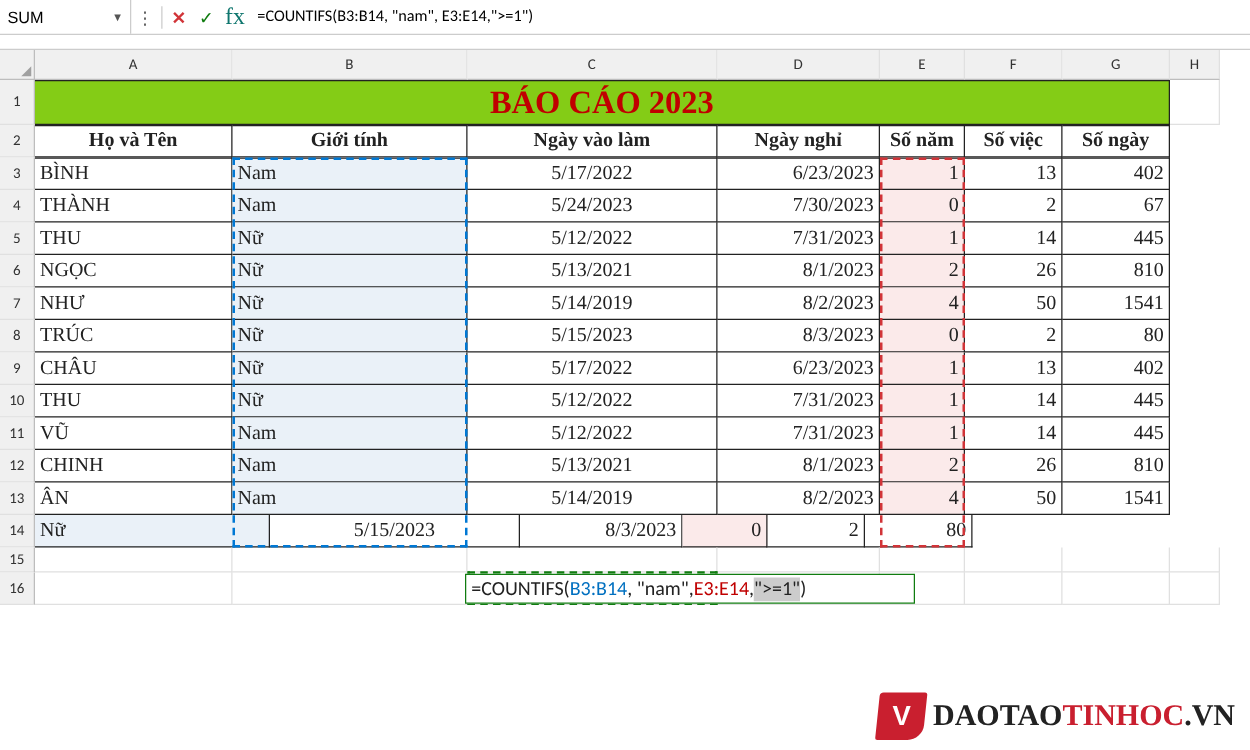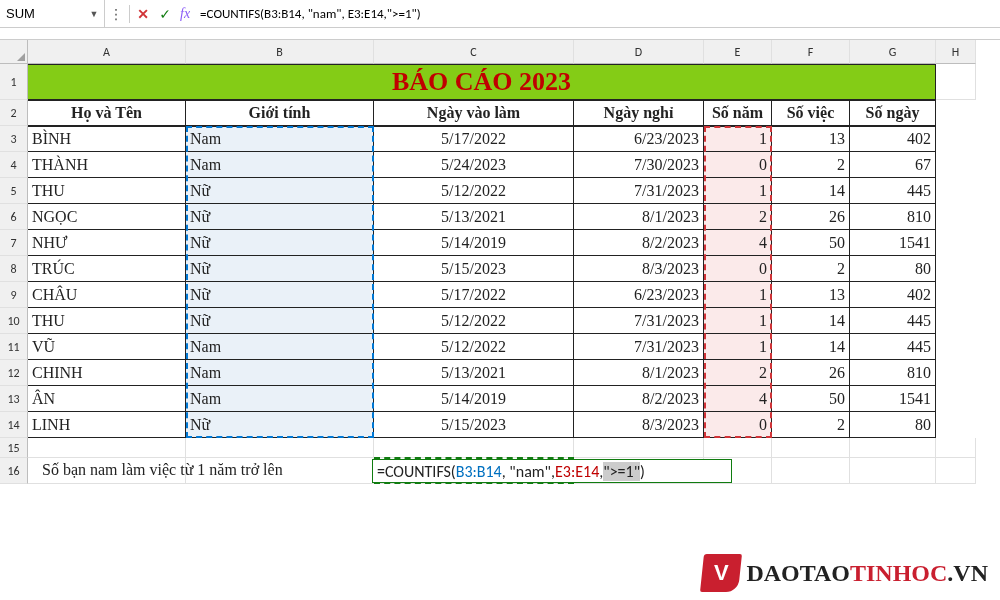--- a/index.html
+++ b/index.html
@@ -7,21 +7,21 @@
 
 
 .formula-bar { display: flex; align-items: center; height: 28px; border-bottom: 1px solid #ccc; background: #fff; }
 .name-box { display: flex; align-items: center; width: 105px; height: 100%; border-right: 1px solid #ccc; }
 .name-box input { width: 85px; height: 22px; border: none; padding: 0 6px; font-size: 13px; background: transparent; outline: none; }
 .name-box .dropdown-btn { width: 18px; height: 22px; border: none; background: transparent; display: flex; align-items: center; justify-content: center; color: #555; cursor: pointer; font-size: 9px; }
 .fb-btn { width: 22px; height: 22px; border: none; background: transparent; display: flex; align-items: center; justify-content: center; color: #555; cursor: pointer; font-size: 14px; }
 .fb-btn.cancel { color: #d13438; font-weight: bold; }
 .fb-btn.confirm { color: #107c10; }
 .fb-sep { width: 1px; height: 18px; background: #ccc; margin: 0 2px; }
-.fx-label { font-style: italic; font-family: "Times New Roman", serif; font-size: 14px; padding: 0 4px; color: #8b5cf6; }
+.fx-label { font-family: "Times New Roman", serif; font-size: 19px; padding: 0 4px; color: #0f766e; }
 .formula-input { flex: 1; height: 22px; border: none; padding: 0 6px; font-size: 13px; font-family: Calibri, Arial, sans-serif; outline: none; }
 
 .spacer-row { height: 12px; border-bottom: 1px solid #ccc; background: #fff; }
 
 
 .grid-wrap { display: flex; }
 .row-hdrs { display: flex; flex-direction: column; }
 .corner { width: 28px; height: 24px; background: #f0f0f0; border-right: 1px solid #bdbdbd; border-bottom: 1px solid #bdbdbd; position: relative; }
 .corner::after { content: ""; position: absolute; right: 2px; bottom: 2px; width: 0; height: 0; border-left: 8px solid transparent; border-bottom: 8px solid #a0a0a0; }
 .row-hdr { width: 28px; height: 26px; background: #f0f0f0; border-right: 1px solid #bdbdbd; border-bottom: 1px solid #e0e0e0; display: flex; align-items: center; justify-content: center; font-size: 12px; color: #333; }
@@ -243,21 +243,20 @@
             <div class="row">
               <div class="cell wA">ÂN</div>
               <div class="cell wB sel-blue">Nam</div>
               <div class="cell wC center">5/14/2019</div>
               <div class="cell wD right">8/2/2023</div>
               <div class="cell wE right sel-pink">4</div>
               <div class="cell wF right">50</div>
               <div class="cell wG right">1541</div>
             </div>
             <div class="row">
-              <div class="cell wA">LINH</div>
               <div class="cell wB sel-blue">Nữ</div>
               <div class="cell wC center">5/15/2023</div>
               <div class="cell wD right">8/3/2023</div>
               <div class="cell wE right sel-pink">0</div>
               <div class="cell wF right">2</div>
               <div class="cell wG right">80</div>
             </div>
           </div>
       </div>
 
@@ -280,21 +279,20 @@
           <div class="cell wE"></div>
           <div class="cell wF"></div>
           <div class="cell wG"></div>
           <div class="cell wH"></div>
       </div>
 
       <div class="marq blue" style="left:158px; top:62px; width:188px; height:312px;"></div>
       <div class="marq red" style="left:676px; top:62px; width:68px; height:312px;"></div>
       <div class="marq green" style="left:346px; top:393px; width:200px; height:27px;"></div>
 
-      <div class="caption" style="left:14px; top:397px;">Số bạn nam làm việc từ 1 năm trở lên</div>
 
       <div class="edit-cell" style="left:344px; top:395px; width:auto; min-width:360px;">
         <span>=COUNTIFS(</span>
           <span class="f-blue">B3:B14</span>
           <span>, "nam", </span>
           <span class="f-red">E3:E14</span>
           <span>,</span>
           <span style="background:#ccc;">"&gt;=1"</span>
           <span>)</span>
       </div>

